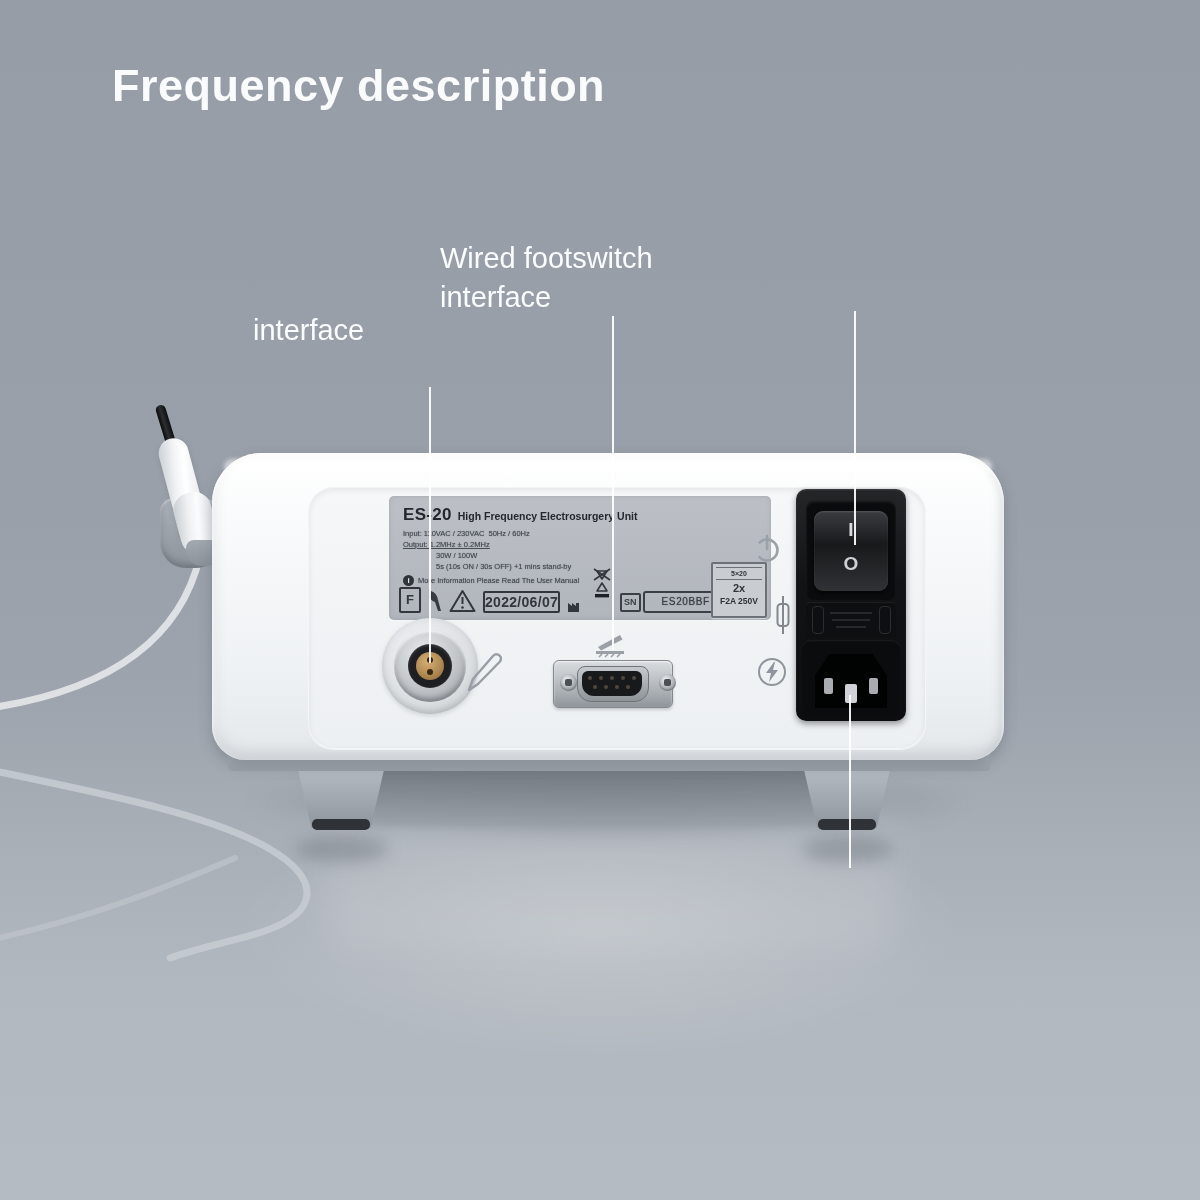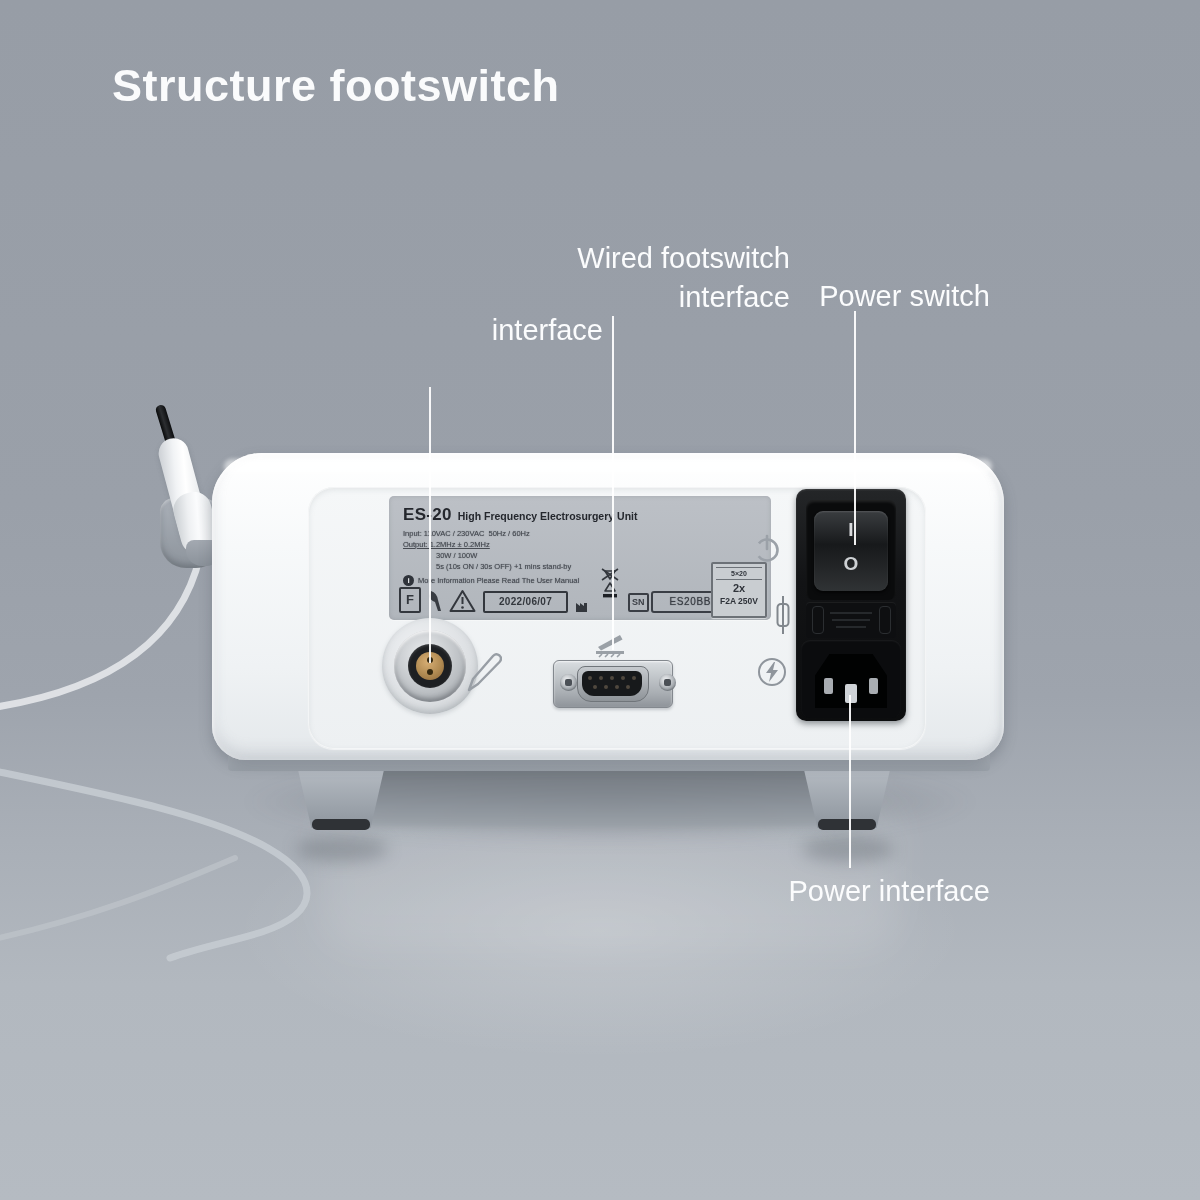--- a/index.html
+++ b/index.html
@@ -3,21 +3,21 @@
 <meta charset="utf-8">
 <style>
   html,body{margin:0;padding:0;background:#808790;}
   #stage{position:relative;width:1200px;height:1200px;overflow:hidden;
     font-family:"Liberation Sans",sans-serif;
     background:linear-gradient(180deg,#979da6 0%,#9aa0a9 42%,#9ea4ad 58%,#a9afb7 70%,#b2b8bf 82%,#b5bbc2 100%);}
   .abs{position:absolute;}
 
   
   #title{position:absolute;left:112px;top:60px;font-size:45px;font-weight:bold;color:#fafbfc;letter-spacing:.5px;z-index:41;}
-  .lbl{position:absolute;color:#fbfcfd;font-size:29px;line-height:39px;text-align:right;z-index:41;}
+  .lbl{position:absolute;color:#fbfcfd;font-size:29px;line-height:39px;text-align:left;z-index:41;}
   #lbl-footswitch{left:440px;top:239px;width:350px;}
   #lbl-powerswitch{left:720px;top:277px;width:270px;}
   #lbl-neutral{left:253px;top:311px;width:350px;}
   #lbl-powerif{left:720px;top:872px;width:270px;}
   .lead{position:absolute;width:2px;background:rgba(255,255,255,.93);z-index:40;}
   #lead-neutral{left:429px;top:387px;height:276px;}
   #lead-footswitch{left:612px;top:316px;height:334px;}
   #lead-powerswitch{left:854px;top:311px;height:234px;}
   #lead-powerif{left:849px;top:695px;height:173px;}
 
@@ -67,21 +67,21 @@
   #sticker-head{position:absolute;left:14px;top:9px;display:flex;align-items:baseline;}
   #sticker-model{font-size:17px;font-weight:800;letter-spacing:.3px;}
   #sticker-subtitle{font-size:10.5px;font-weight:700;margin-left:6px;}
   .spec{position:absolute;left:14px;font-size:7.5px;line-height:10px;color:#474b52;text-shadow:0 0 1px rgba(70,75,82,.7);white-space:pre;}
   #spec-0{top:33px;} #spec-1{top:44px;text-decoration:underline;} #spec-2{top:55px;left:47px;} #spec-3{top:66px;left:47px;}
   #info-row{position:absolute;left:14px;top:79px;display:flex;align-items:center;}
   #info-icon{width:11px;height:11px;border-radius:50%;background:#2f333a;color:#e8eaec;font-size:8px;font-weight:bold;line-height:11px;text-align:center;margin-right:4px;}
   #info-text{font-size:7.5px;color:#474b52;text-shadow:0 0 1px rgba(70,75,82,.7);}
   #icons-row{position:absolute;left:10px;bottom:7px;display:flex;align-items:flex-end;gap:7px;}
   #type-f-box{width:18px;height:22px;border:2px solid #33373d;border-radius:2px;font-size:13px;font-weight:bold;color:#33373d;text-align:center;line-height:22px;}
-  #date-box{height:18px;border:2px solid #33373d;border-radius:2px;font-size:10px;font-weight:bold;color:#33373d;line-height:18px;padding:0 14px;letter-spacing:.3px;}
+  #date-box{height:18px;border:2px solid #33373d;border-radius:2px;font-size:14px;font-weight:bold;color:#33373d;line-height:18px;padding:0 0;letter-spacing:.3px;}
   #hourglass-icon{margin-bottom:14px;margin-left:6px;}
   #sn-group{display:flex;align-items:center;margin-left:2px;}
   #sn-box{height:15px;border:2px solid #3a3e45;font-size:9px;font-weight:bold;color:#3a3e45;line-height:15px;padding:0 2px;border-radius:2px;}
   #sn-value-box{height:18px;min-width:96px;border:2px solid #3a3e45;border-radius:3px;font-size:10px;color:#3a3e45;line-height:18px;text-align:center;padding:0 4px;margin-left:2px;letter-spacing:.6px;text-shadow:0 0 1px rgba(58,62,69,.8);}
 
   
   #conn-outer{left:382px;top:618px;width:96px;height:96px;z-index:12;border-radius:50%;
     background:radial-gradient(circle at 40% 35%,#f1f3f5,#dcdfe2 60%,#c3c7cb);box-shadow:inset 0 -3px 6px rgba(120,128,136,.35), 0 2px 4px rgba(120,128,136,.25);}
   #conn-metal{left:394px;top:630px;width:72px;height:72px;z-index:13;border-radius:50%;
     background:radial-gradient(circle at 42% 35%,#eceef0,#b9bdc1 62%,#83888d);box-shadow:inset 0 2px 3px rgba(255,255,255,.8), inset 0 -3px 5px rgba(70,76,83,.45);}
@@ -271,30 +271,28 @@
   <div class="drawer-fuse" id="drawer-fuse-r"></div>
   <div class="drawer-line" id="drawer-line-1"></div>
   <div class="drawer-line" id="drawer-line-2"></div>
   <div class="drawer-line" id="drawer-line-3"></div>
   <div class="abs" id="inlet"></div>
   <div class="abs" id="c14-recess"></div>
   <div class="glint" id="glint-l"></div>
   <div class="glint" id="glint-r"></div>
   <div class="glint" id="glint-c"></div>
 
-  <div id="title">Structure footswitch</div>
+  <div id="title">Frequency description</div>
 
   <div class="lbl" id="lbl-footswitch">
     <div>Wired footswitch</div>
     <div>interface</div>
   </div>
-  <div class="lbl" id="lbl-powerswitch">Power switch</div>
   <div class="lbl" id="lbl-neutral">
     <div>interface</div>
   </div>
-  <div class="lbl" id="lbl-powerif">Power interface</div>
 
   <div class="lead" id="lead-neutral"></div>
   <div class="lead" id="lead-footswitch"></div>
   <div class="lead" id="lead-powerswitch"></div>
   <div class="lead" id="lead-powerif"></div>
 
 </div>
 
 </body></html>

